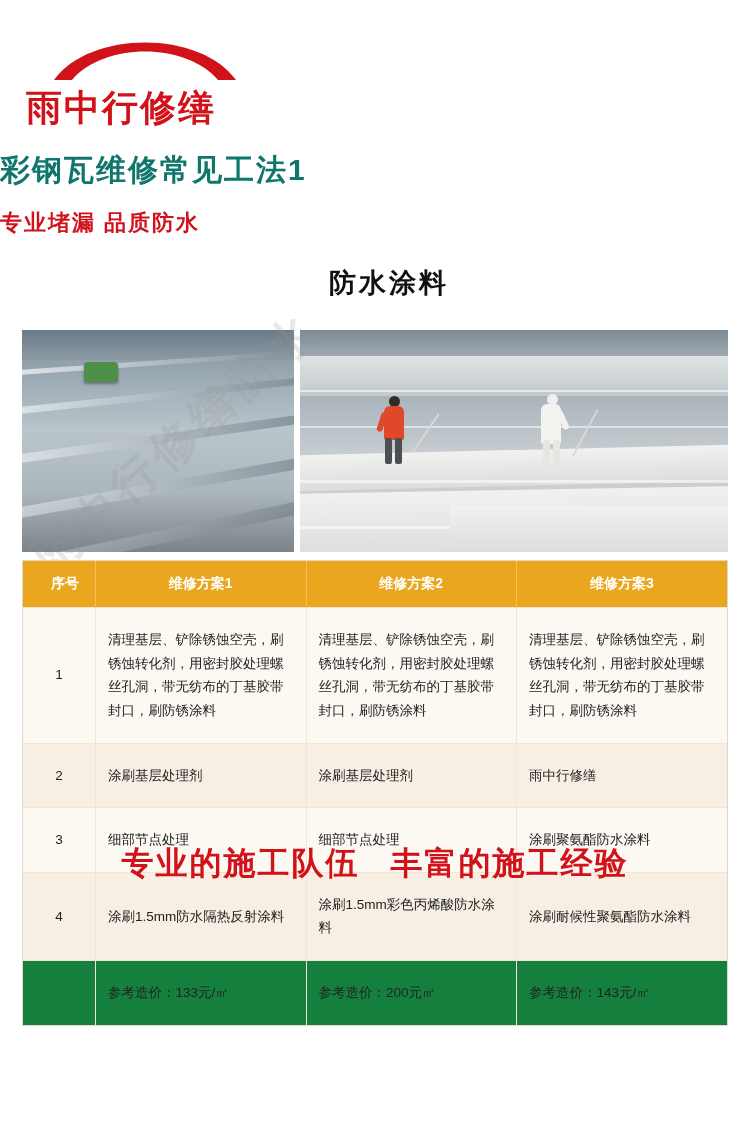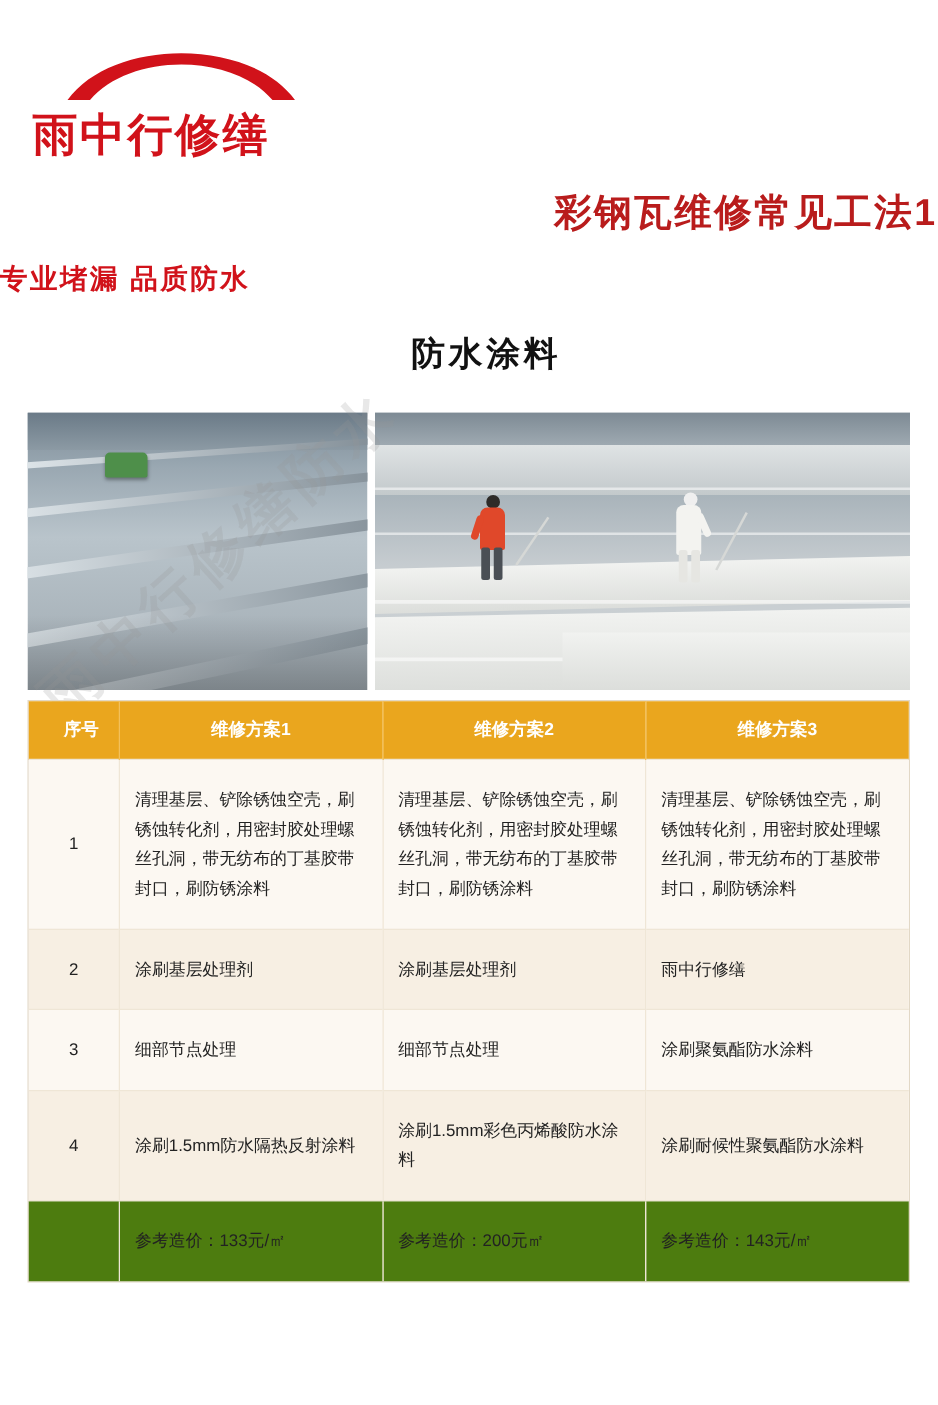--- a/index.html
+++ b/index.html
@@ -49,24 +49,24 @@
     letter-spacing: 2px;
     white-space: nowrap;
   }
 
   
   .title-main {
     position: absolute;
     top: 150px;
     left: 0;
     width: 750px;
-    text-align: right;
+    text-align: left;
     font-size: 30px;
     font-weight: bold;
-    color: #b91c1c;
+    color: #0f766e;
     letter-spacing: 2px;
   }
   .title-sub {
     position: absolute;
     top: 208px;
     left: 0;
     width: 750px;
     text-align: left;
     font-size: 22px;
     font-weight: bold;
@@ -228,21 +228,21 @@
   }
   table.scheme td:last-child { border-right: none; }
   table.scheme td.idx {
     text-align: center;
     width: 48px;
     padding-left: 2px;
     padding-right: 2px;
   }
   .row-a td { background: #fcf8f2; }
   .row-b td { background: #f7efe3; }
-  .price-row td { background: #4d7c0f; font-size: 13.5px; }
+  .price-row td { background: #15803d; font-size: 13.5px; }
 
   
   .footer {
     position: absolute;
     left: 0;
     bottom: 28px;
     width: 750px;
     text-align: center;
     font-size: 32px;
     font-weight: bold;
@@ -358,14 +358,18 @@
         <tr class="price-row">
           <td class="idx"></td>
           <td>参考造价：133元/㎡</td>
           <td>参考造价：200元㎡</td>
           <td>参考造价：143元/㎡</td>
         </tr>
       </tbody>
     </table>
   </div>
 
+  <div class="footer">
+    <span>专业的施工队伍</span>
+    <span>丰富的施工经验</span>
+  </div>
 
 </div>
 
 </body></html>

